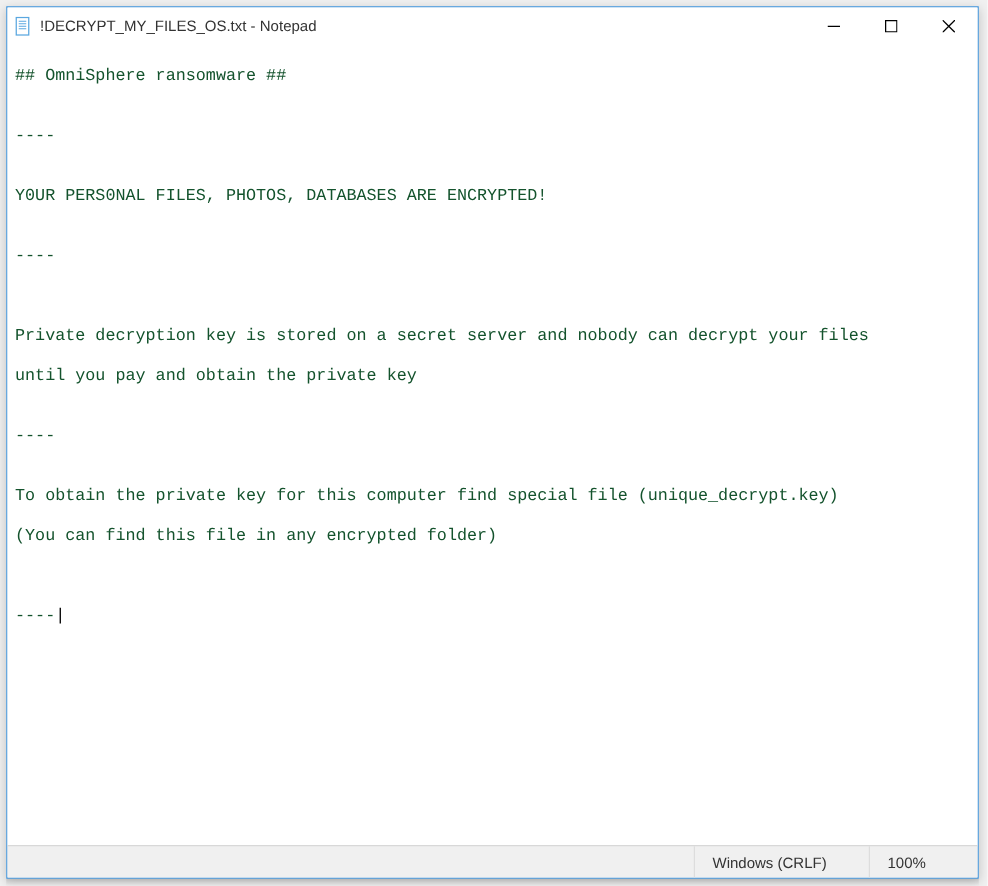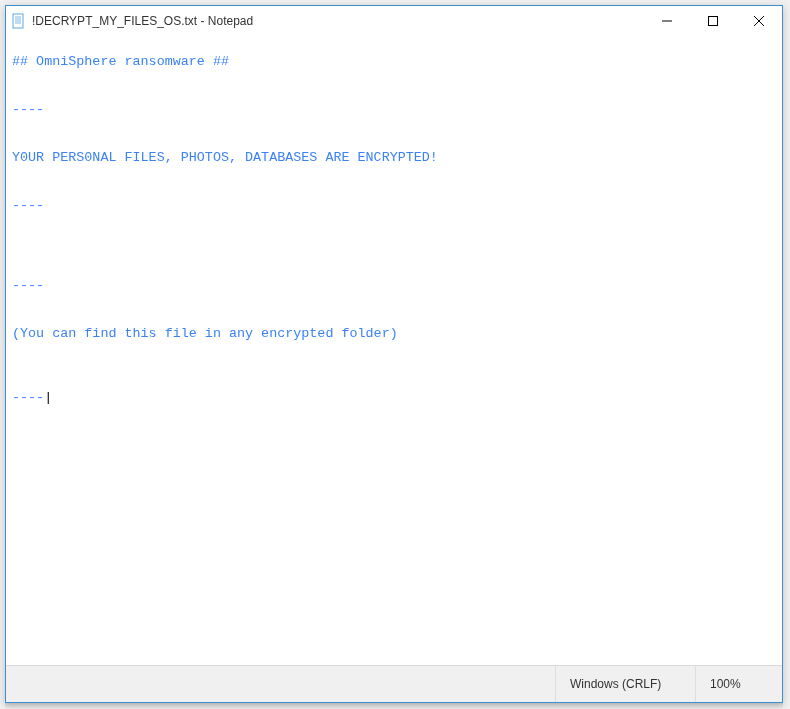--- a/index.html
+++ b/index.html
@@ -71,32 +71,32 @@
       margin-right: 8px;
       padding: 0 2px;
       cursor: default;
     }
     .editor {
       flex: 1;
       padding: 2px 6px 2px 6px;
       font-family: Consolas, "Courier New", monospace;
       font-size: 13.4px;
       line-height: 16px;
-      color: #3b82f6;
+      color: #14532d;
       white-space: pre;
       overflow: hidden;
       background: #fff;
     }
     .editor span { display: block; }
     .editor .caret::after {
       content: "|";
       color: #000;
     }
     .statusbar {
-      height: 37px;
+      height: 26px;
       background: #f0f0f0;
       border-top: 1px solid #d8d8d8;
       display: flex;
       align-items: center;
       font-size: 12px;
       color: #333;
     }
     .statusbar .cell {
       border-left: 1px solid #ddd;
       height: 100%;
@@ -155,23 +155,26 @@
   <div class="editor">
 <span>## OmniSphere ransomware ##</span>
 <span></span>
 <span>----</span>
 <span></span>
 <span>Y0UR PERS0NAL FILES, PHOTOS, DATABASES ARE ENCRYPTED!</span>
 <span></span>
 <span>----</span>
 <span></span>
 <span></span>
+<span>Private decryption key is stored on a secret server and nobody can decrypt your files</span>
+<span>until you pay and obtain the private key</span>
 <span></span>
 <span>----</span>
 <span></span>
+<span>To obtain the private key for this computer find special file (unique_decrypt.key)</span>
 <span>(You can find this file in any encrypted folder)</span>
 <span></span>
 <span></span>
 <span class="caret">----</span>
 <span></span>
 <span></span>
 
 <span></span>
 
 <span></span>

